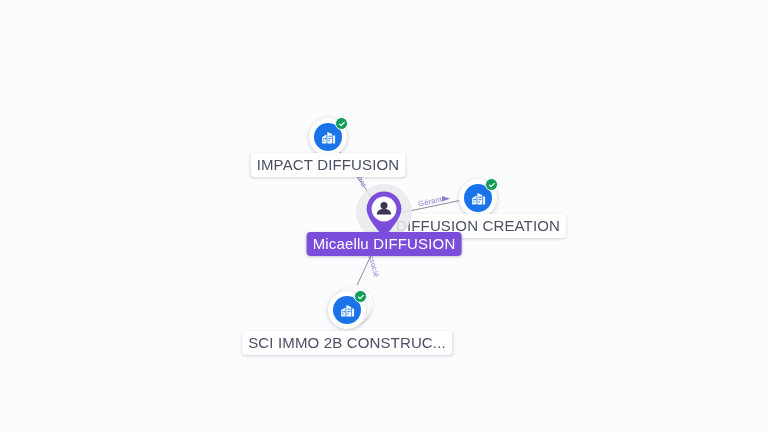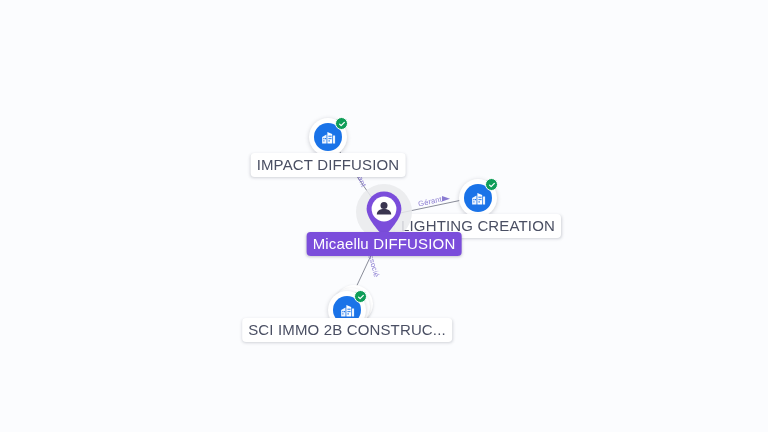--- a/index.html
+++ b/index.html
@@ -215,21 +215,21 @@
           <rect x="14.4" y="12.6" width="1.8" height="1.8" fill="#1a73e8"></rect>
           <rect x="12.0" y="15.9" width="1.8" height="1.8" fill="#1a73e8"></rect>
         </svg>
       </div>
       <div class="badge-check">
         <svg width="8" height="8" viewBox="0 0 12 12">
           <path d="M2.4 6.2 L4.7 8.5 L9.5 3.6" stroke="#ffffff" stroke-width="1.9" fill="none" stroke-linecap="round" stroke-linejoin="round"></path>
         </svg>
       </div>
     </div>
-    <div class="label company" style="left:0px; top:16px;">LIGHTING CREATION</div>
+    <div class="label company" style="left:0px; top:16px;">DIFFUSION CREATION</div>
   </div>
 
   <div class="node" style="left:347px; top:310px;">
     <div class="co-wrap">
       <div class="co-stack-b"></div>
       <div class="co-stack-a"></div>
       <div class="co-disc"></div>
       <div class="co-inner">
         <svg width="17" height="17" viewBox="0 0 24 24" fill="none">
           <path d="M3 20.5V11.2L9.2 7.6V20.5H3Z" fill="#ffffff" opacity="0.92"></path>
@@ -244,21 +244,21 @@
           <rect x="14.4" y="12.6" width="1.8" height="1.8" fill="#1a73e8"></rect>
           <rect x="12.0" y="15.9" width="1.8" height="1.8" fill="#1a73e8"></rect>
         </svg>
       </div>
       <div class="badge-check">
         <svg width="8" height="8" viewBox="0 0 12 12">
           <path d="M2.4 6.2 L4.7 8.5 L9.5 3.6" stroke="#ffffff" stroke-width="1.9" fill="none" stroke-linecap="round" stroke-linejoin="round"></path>
         </svg>
       </div>
     </div>
-    <div class="label company" style="left:0px; top:8px;">SCI IMMO 2B CONSTRUC...</div>
+    <div class="label company" style="left:0px; top:21px;">SCI IMMO 2B CONSTRUC...</div>
   </div>
 
   <div class="node" style="left:384px; top:212px;">
     <div class="pin-halo"></div>
     <div class="pin-wrap">
       <svg width="38" height="48" viewBox="0 0 38 48">
         <path d="M19 1.6
                  C9.4 1.6 1.6 9.4 1.6 19
                  C1.6 28.2 14.0 41.6 17.6 45.3
                  C18.4 46.1 19.6 46.1 20.4 45.3

